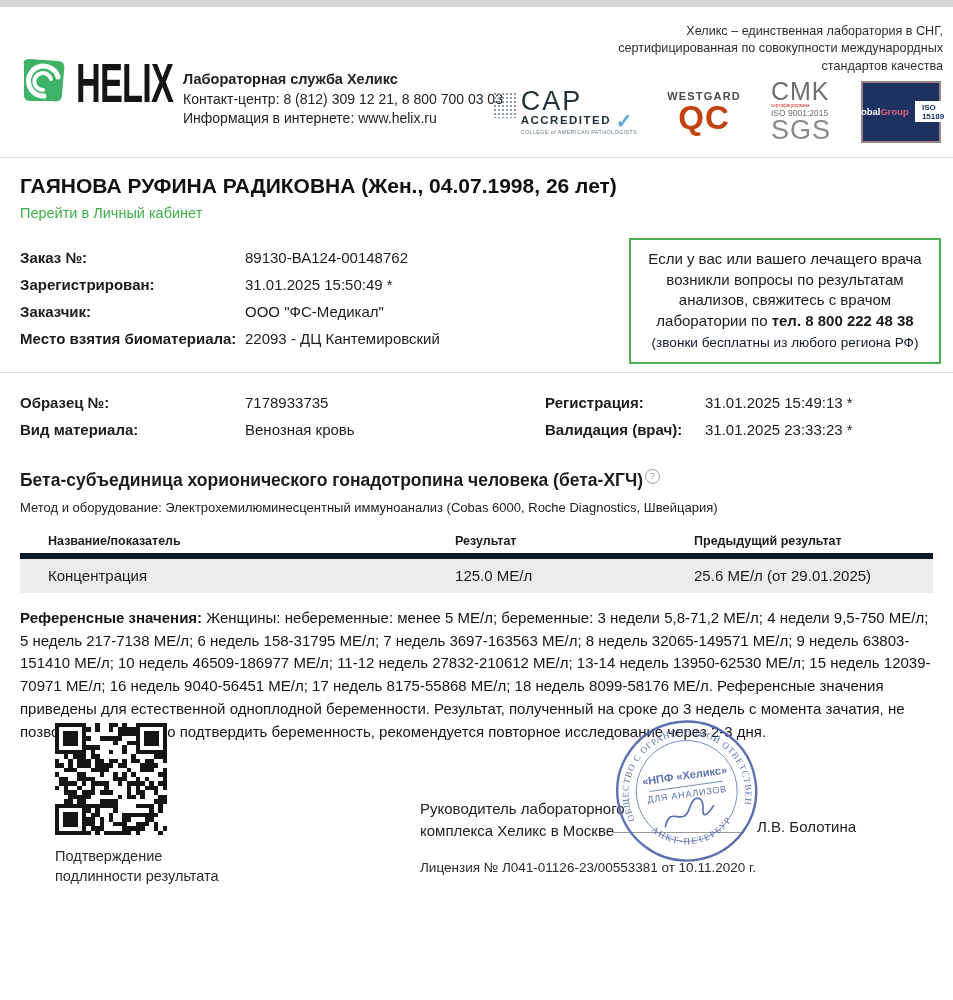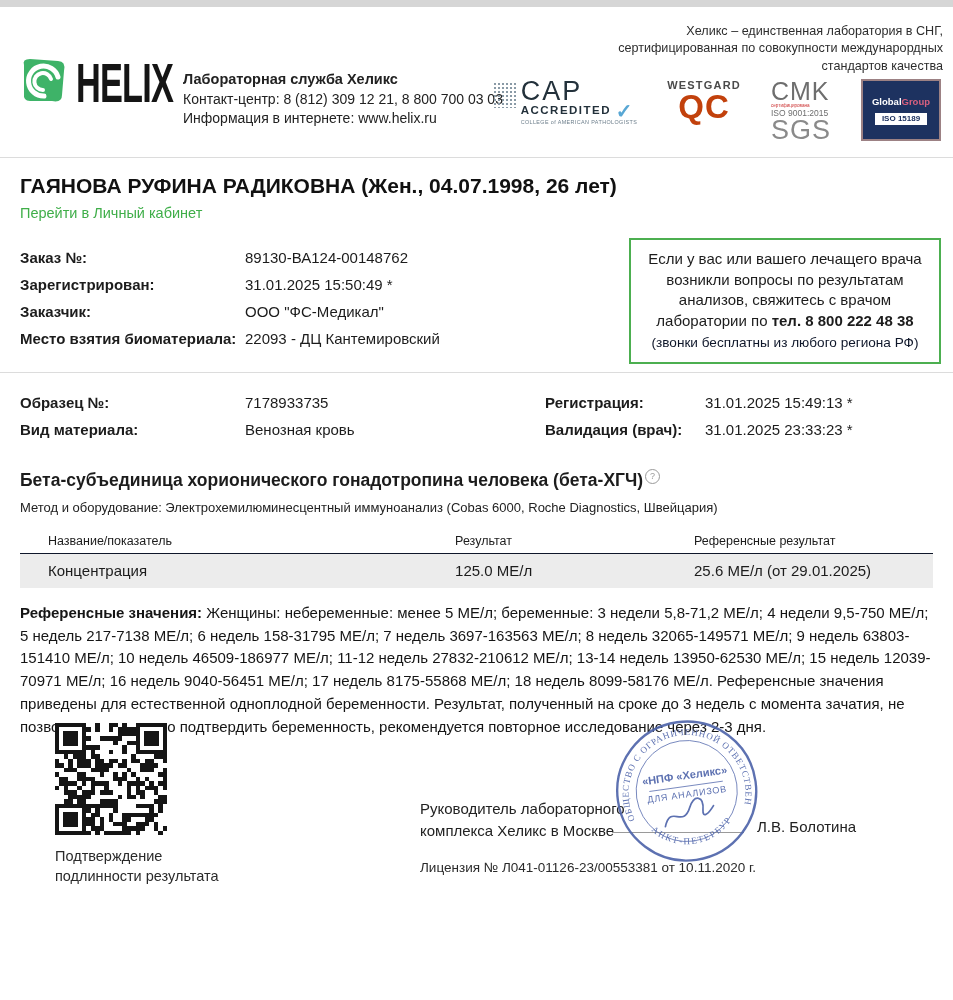--- a/index.html
+++ b/index.html
@@ -9,38 +9,38 @@
 
   
   .header{position:relative;height:138px;}
   .logo-wrap{position:absolute;left:18px;top:48px;display:flex;align-items:center;}
   .logo-text{font-size:44px;font-weight:600;letter-spacing:-1px;color:#151515;
              transform:scale(.78,1.28);transform-origin:left center;margin-left:6px;}
   .lab-info{position:absolute;left:183px;top:50px;font-size:14px;line-height:1.42;color:#222;margin-top:12px;}
   .lab-info .b{font-weight:bold;font-size:14.5px;}
   .tagline{position:absolute;right:10px;top:16px;text-align:right;font-size:12.6px;
            line-height:1.38;color:#2d2d2d;}
-  .certs{position:absolute;right:12px;top:72px;display:flex;align-items:flex-start;gap:30px;}
+  .certs{position:absolute;right:12px;top:72px;display:flex;align-items:center;gap:30px;}
   .cap{display:flex;align-items:flex-start;}
   .cap-emblem{width:24px;height:26px;margin-top:3px;margin-right:4px;
       background-image:radial-gradient(#8a9aa6 1px,transparent 1.2px);background-size:4px 4px;}
   .cap-main{font-size:27px;letter-spacing:2px;color:#23313b;line-height:.9;font-weight:500;}
   .cap-sub{font-size:11.5px;letter-spacing:1.5px;color:#23313b;font-weight:bold;}
   .cap-check{color:#58a7d4;font-size:20px;font-weight:bold;line-height:.6;vertical-align:-4px;}
   .cap-cap{font-size:5.4px;color:#6b7d8a;letter-spacing:.4px;margin-top:2px;}
   .westgard{text-align:center;}
   .westgard-top{font-size:11px;letter-spacing:1.2px;color:#4a4a4a;font-weight:600;}
   .westgard-qc{font-size:33px;font-weight:bold;color:#c2410c;line-height:.95;letter-spacing:1px;}
   .cmk{line-height:1;color:#6e6e6e;}
   .cmk-t{font-size:25px;letter-spacing:1px;font-weight:400;}
   .cmk-r{font-size:4.6px;color:#c33;}
   .cmk-iso{font-size:8.5px;color:#6e6e6e;}
   .cmk-sgs{font-size:27px;letter-spacing:1px;color:#8a8a8a;}
   .gg{width:76px;height:58px;background:#1d3260;border:2px solid #9c8184;
-      display:flex;flex-direction:column;align-items:center;justify-content:center;gap:6px;}
+      display:flex;flex-direction:row;align-items:center;justify-content:center;gap:6px;}
   .gg-brand{font-size:9.5px;font-weight:bold;}
   .gg-brand .w{color:#ffffff;} .gg-brand .r{color:#d8607f;}
   .gg-iso{background:#fff;color:#1d3260;font-size:8px;font-weight:bold;padding:1.5px 7px;}
 
   .divider{border:none;border-top:1.5px solid #dcdcdc;margin:12px 0 0 0;}
 
   
   .patient{padding:16px 20px 0 20px;}
   .patient-name{font-size:21px;font-weight:bold;color:#111;}
   .cabinet-link{display:inline-block;margin-top:7px;font-size:14.5px;color:#3fae49;cursor:pointer;}
@@ -62,21 +62,21 @@
 
   
   .test{margin:26px 20px 0 20px;}
   .test-title{font-size:17.5px;font-weight:bold;}
   .info-badge{display:inline-block;width:13px;height:13px;border:1px solid #9a9a9a;border-radius:50%;
       font-size:9px;font-weight:normal;color:#9a9a9a;text-align:center;line-height:13px;
       vertical-align:super;margin-left:2px;cursor:pointer;}
   .method{margin-top:9px;font-size:13px;color:#222;}
   .rtable{margin-top:13px;}
   .rt-head,.rt-row{display:flex;}
-  .rt-head{font-size:12.5px;font-weight:normal;padding:6px 0 5px 28px;border-bottom:1px solid #0f172a;}
+  .rt-head{font-size:12.5px;font-weight:bold;padding:6px 0 5px 28px;border-bottom:6px solid #0f172a;}
   .rt-row{font-size:15px;background:#ececec;padding:8px 0 9px 28px;}
   .c1{width:46%;flex:none;} .c2{width:27%;flex:none;} .c3{flex:1;}
 
   
   .reference{margin:14px 20px 0 20px;font-size:15px;line-height:1.52;color:#151515;}
   .reference .lbl{font-weight:bold;}
 
   
   .footer{position:absolute;left:0;top:700px;width:953px;height:300px;}
   .qr-block{position:absolute;left:55px;top:23px;}
@@ -203,21 +203,21 @@
     </div>
   </div>
 
   <div class="test">
     <div class="test-title"><span>Бета-субъединица хорионического гонадотропина человека (бета-ХГЧ)</span><span class="info-badge">?</span></div>
     <div class="method">Метод и оборудование: Электрохемилюминесцентный иммуноанализ (Cobas 6000, Roche Diagnostics, Швейцария)</div>
     <div class="rtable">
       <div class="rt-head">
         <span class="c1">Название/показатель</span>
         <span class="c2">Результат</span>
-        <span class="c3">Референсные результат</span>
+        <span class="c3">Предыдущий результат</span>
       </div>
       <div class="rt-row">
         <span class="c1">Концентрация</span>
         <span class="c2">125.0 МЕ/л</span>
         <span class="c3">25.6 МЕ/л (от 29.01.2025)</span>
       </div>
     </div>
   </div>
 
   <div class="reference">

